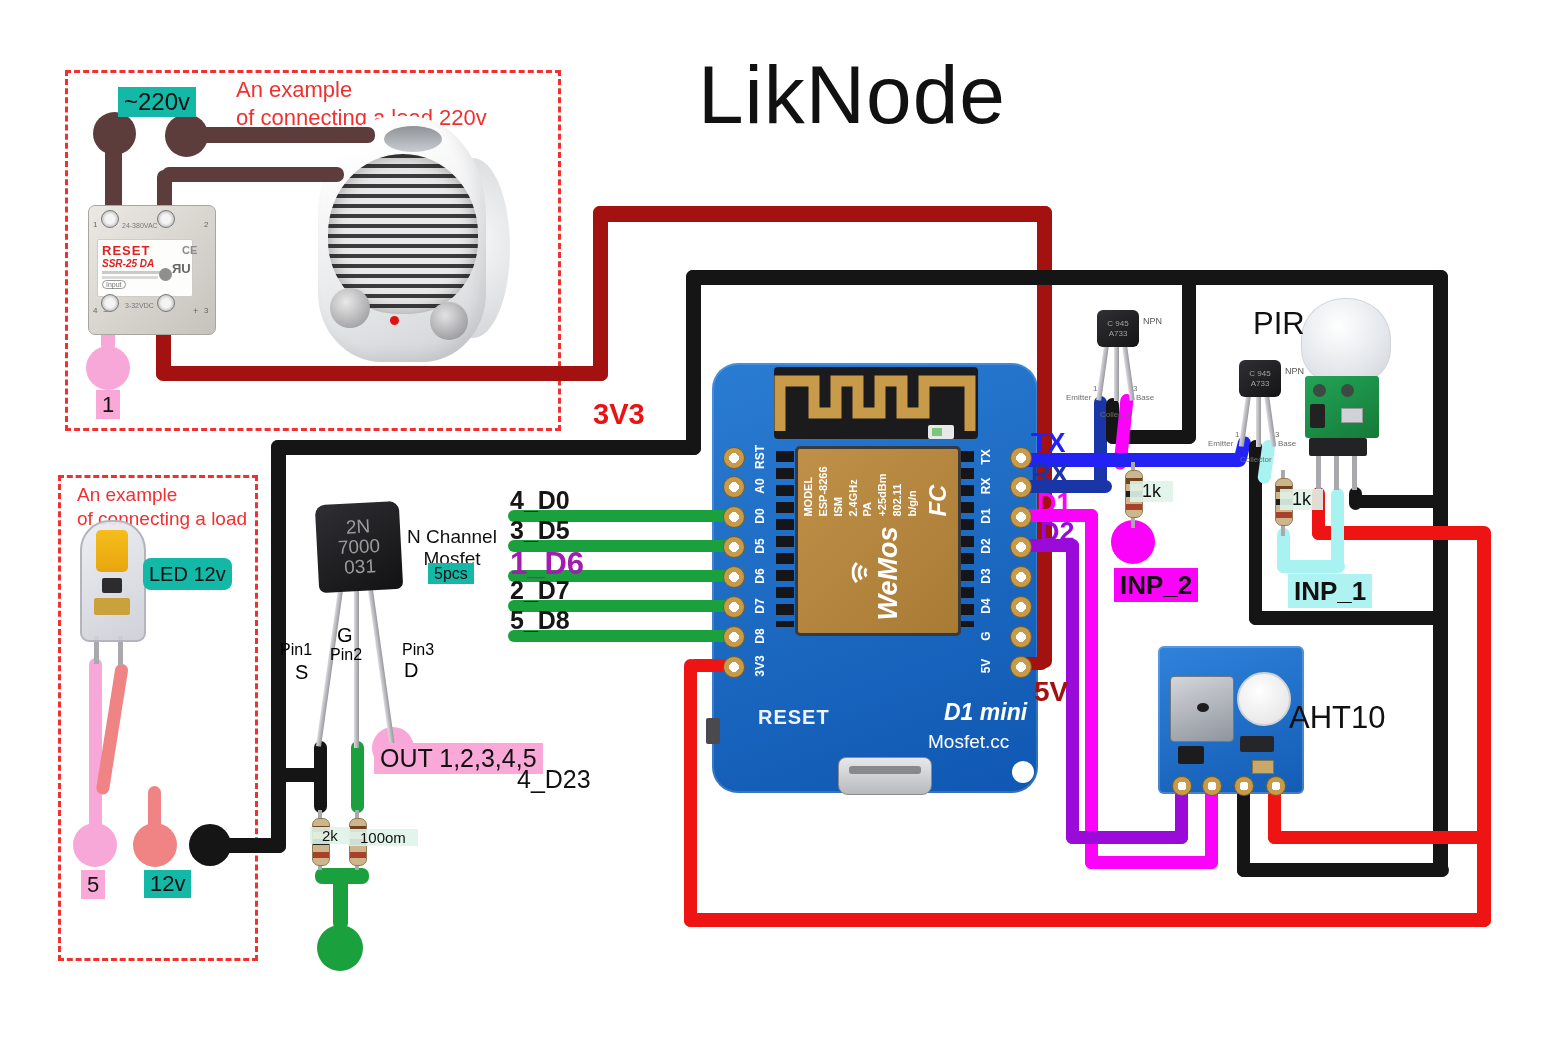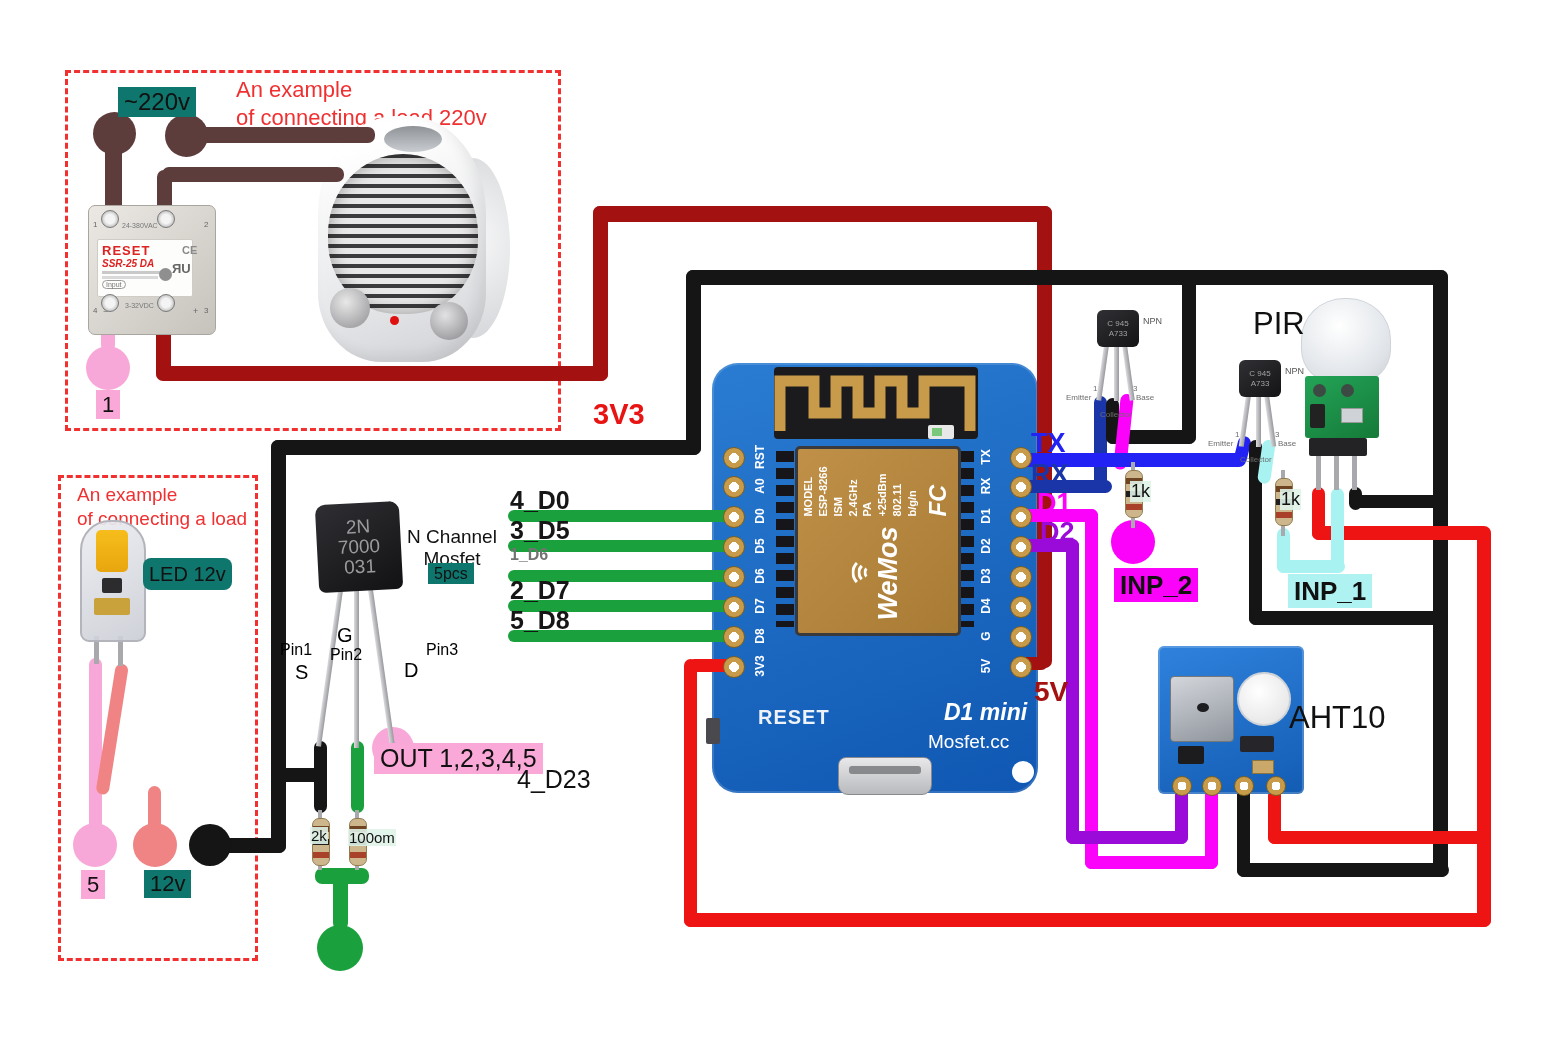--- a/index.html
+++ b/index.html
@@ -17,31 +17,31 @@
   .c-navy{background:#1a35a8}
   .c-mag{background:#fb02fb}
   .c-pur{background:#9a0ad8}
   .c-cyan{background:#a8f2f2}
   .c-pink{background:#f8a8d8}
   .c-salmon{background:#f08484}
   .node{position:absolute;border-radius:50%;z-index:6;}
   
   .chip{position:absolute;display:flex;align-items:center;justify-content:center;color:#111;
         padding:1px 6px;z-index:20;white-space:nowrap;}
-  .bg-mint{background:#0f766e}
+  .bg-mint{background:#14b8a6}
   .bg-pink{background:#f9a8d8}
   .bg-mag{background:#fb02fb}
   .bg-cyan{background:#aef2f2}
   .dashedbox{position:absolute;border:3px dashed #f23030;z-index:2;}
   .rednote{position:absolute;color:#f03030;font-size:21px;line-height:1.25;z-index:3;white-space:nowrap;}
   .wlabel{position:absolute;font-weight:700;z-index:21;white-space:nowrap;}
   
   .res{position:absolute;width:16px;height:46px;border-radius:7px;border:1px solid #907c50;z-index:8;
        background:linear-gradient(180deg,#cdb68c 0 16%,#6e4422 16% 28%,#cdb68c 28% 44%,#1e1e1e 44% 56%,#cdb68c 56% 72%,#a8402a 72% 84%,#cdb68c 84%);}
-  .rlabel{position:absolute;background:rgba(224,243,233,.9);color:#111;font-size:15px;padding:0 1px;z-index:9;white-space:nowrap;}
+  .rlabel{position:absolute;background:rgba(224,243,233,.9);color:#111;font-size:15px;padding:0 12px;z-index:9;white-space:nowrap;}
   .lead{position:absolute;background:#a9a9ad;z-index:7;}
   
   .to92{position:absolute;width:42px;height:37px;background:linear-gradient(145deg,#303034,#141416);
         border-radius:6px;color:#a2a2a2;display:flex;flex-direction:column;align-items:center;justify-content:center;
         font-size:8px;line-height:1.15;z-index:8;}
   .tleg{position:absolute;width:5px;background:linear-gradient(90deg,#dcdcdf,#97989c);transform-origin:top center;z-index:7;}
   .tiny{position:absolute;color:#6d6d6d;font-size:8px;z-index:9;white-space:nowrap;}
   .npn{position:absolute;color:#555;font-size:9px;z-index:9;}
   
   .hole{position:absolute;width:20px;height:20px;border-radius:50%;z-index:10;
@@ -51,20 +51,21 @@
   .screw{position:absolute;width:16px;height:16px;border-radius:50%;border:1px solid #7a7a7a;
          background:radial-gradient(circle,#f4f4f4 0 40%,#9c9c9c 100%);z-index:9;}
   .wifi{position:relative;width:24px;height:22px;margin-right:4px;}
   .wifi i{position:absolute;border:3px solid #fff;border-radius:50%;border-color:#fff transparent transparent transparent;transform:rotate(0deg);}
 </style>
 </head>
 <body>
 
 <div id="canvas">
 
+  <div class="abs" style="left:698px;top:48px;font-size:82px;color:#111;letter-spacing:1px;z-index:30;">LikNode</div>
 
   <div class="dashedbox" style="left:65px;top:70px;width:490px;height:355px;"></div>
   <div class="rednote" style="left:236px;top:76px;font-size:22px;">
     <span>An example</span><br>
     <span>of connecting a load 220v</span>
   </div>
   <div class="chip bg-mint" style="left:118px;top:87px;font-size:24px;height:28px;">~220v</div>
 
   <div class="node c-brown" style="left:93px;top:112px;width:43px;height:43px;"></div>
   <div class="node c-brown" style="left:165px;top:114px;width:43px;height:43px;"></div>
@@ -167,21 +168,21 @@
   <div class="abs" style="left:404px;top:526px;width:96px;text-align:center;font-size:19px;color:#111;z-index:9;">
     <span>N Channel</span><br>
     <span>Mosfet</span>
   </div>
   <div class="chip bg-mint" style="left:428px;top:563px;font-size:16px;height:19px;">5pcs</div>
 
   <div class="abs" style="left:280px;top:641px;font-size:16px;z-index:9;">Pin1</div>
   <div class="abs" style="left:295px;top:661px;font-size:20px;z-index:9;">S</div>
   <div class="abs" style="left:337px;top:624px;font-size:20px;z-index:9;">G</div>
   <div class="abs" style="left:330px;top:646px;font-size:16px;z-index:9;">Pin2</div>
-  <div class="abs" style="left:402px;top:641px;font-size:16px;z-index:9;margin-left:24px;">Pin3</div>
+  <div class="abs" style="left:402px;top:641px;font-size:16px;z-index:9;">Pin3</div>
   <div class="abs" style="left:404px;top:659px;font-size:20px;z-index:9;">D</div>
 
   <div class="wire c-black" style="left:314px;top:741px;width:13px;height:72px;"></div>
   <div class="wire c-green" style="left:351px;top:741px;width:13px;height:72px;"></div>
 
   <div class="lead" style="left:318px;top:810px;width:4px;height:60px;"></div>
   <div class="lead" style="left:355px;top:810px;width:4px;height:60px;"></div>
   <div class="res" style="left:312px;top:818px;"></div>
   <div class="res" style="left:349px;top:818px;"></div>
   <div class="rlabel" style="left:310px;top:827px;">2k</div>
@@ -195,21 +196,21 @@
   <div class="chip bg-pink" style="left:374px;top:743px;font-size:25px;height:29px;">OUT 1,2,3,4,5</div>
   <div class="abs" style="left:517px;top:765px;font-size:25px;color:#111;z-index:20;">4_D23</div>
 
   <div class="wire c-green" style="left:508px;top:510px;width:233px;height:12px;"></div>
   <div class="wire c-green" style="left:508px;top:540px;width:233px;height:12px;"></div>
   <div class="wire c-green" style="left:508px;top:570px;width:233px;height:12px;"></div>
   <div class="wire c-green" style="left:508px;top:600px;width:233px;height:12px;"></div>
   <div class="wire c-green" style="left:508px;top:630px;width:233px;height:12px;"></div>
   <div class="wlabel" style="left:510px;top:486px;font-size:25px;color:#161616;">4_D0</div>
   <div class="wlabel" style="left:510px;top:516px;font-size:25px;color:#161616;">3_D5</div>
-  <div class="wlabel" style="left:510px;top:546px;font-size:16px;color:#737373;text-align:center;">1_D6</div>
+  <div class="wlabel" style="left:510px;top:546px;font-size:31px;color:#a21caf;text-align:center;">1_D6</div>
   <div class="wlabel" style="left:510px;top:576px;font-size:25px;color:#161616;">2_D7</div>
   <div class="wlabel" style="left:510px;top:606px;font-size:25px;color:#161616;">5_D8</div>
 
   <div class="abs" style="left:712px;top:363px;width:326px;height:430px;border-radius:26px;background:linear-gradient(160deg,#2a7cd2,#0f57b2);box-shadow:inset 0 0 0 2px rgba(255,255,255,.15);z-index:4;">
 
     <div class="abs" style="left:62px;top:4px;width:204px;height:72px;background:#1b1b1d;border-radius:4px;overflow:hidden;">
       <svg width="204" height="72">
         <path d="M6 64 V14 H40 V46 H62 V14 H84 V46 H106 V14 H128 V46 H150 V14 H196 V64" stroke="#c89b4a" stroke-width="11" fill="none"></path>
       </svg>
     </div>

